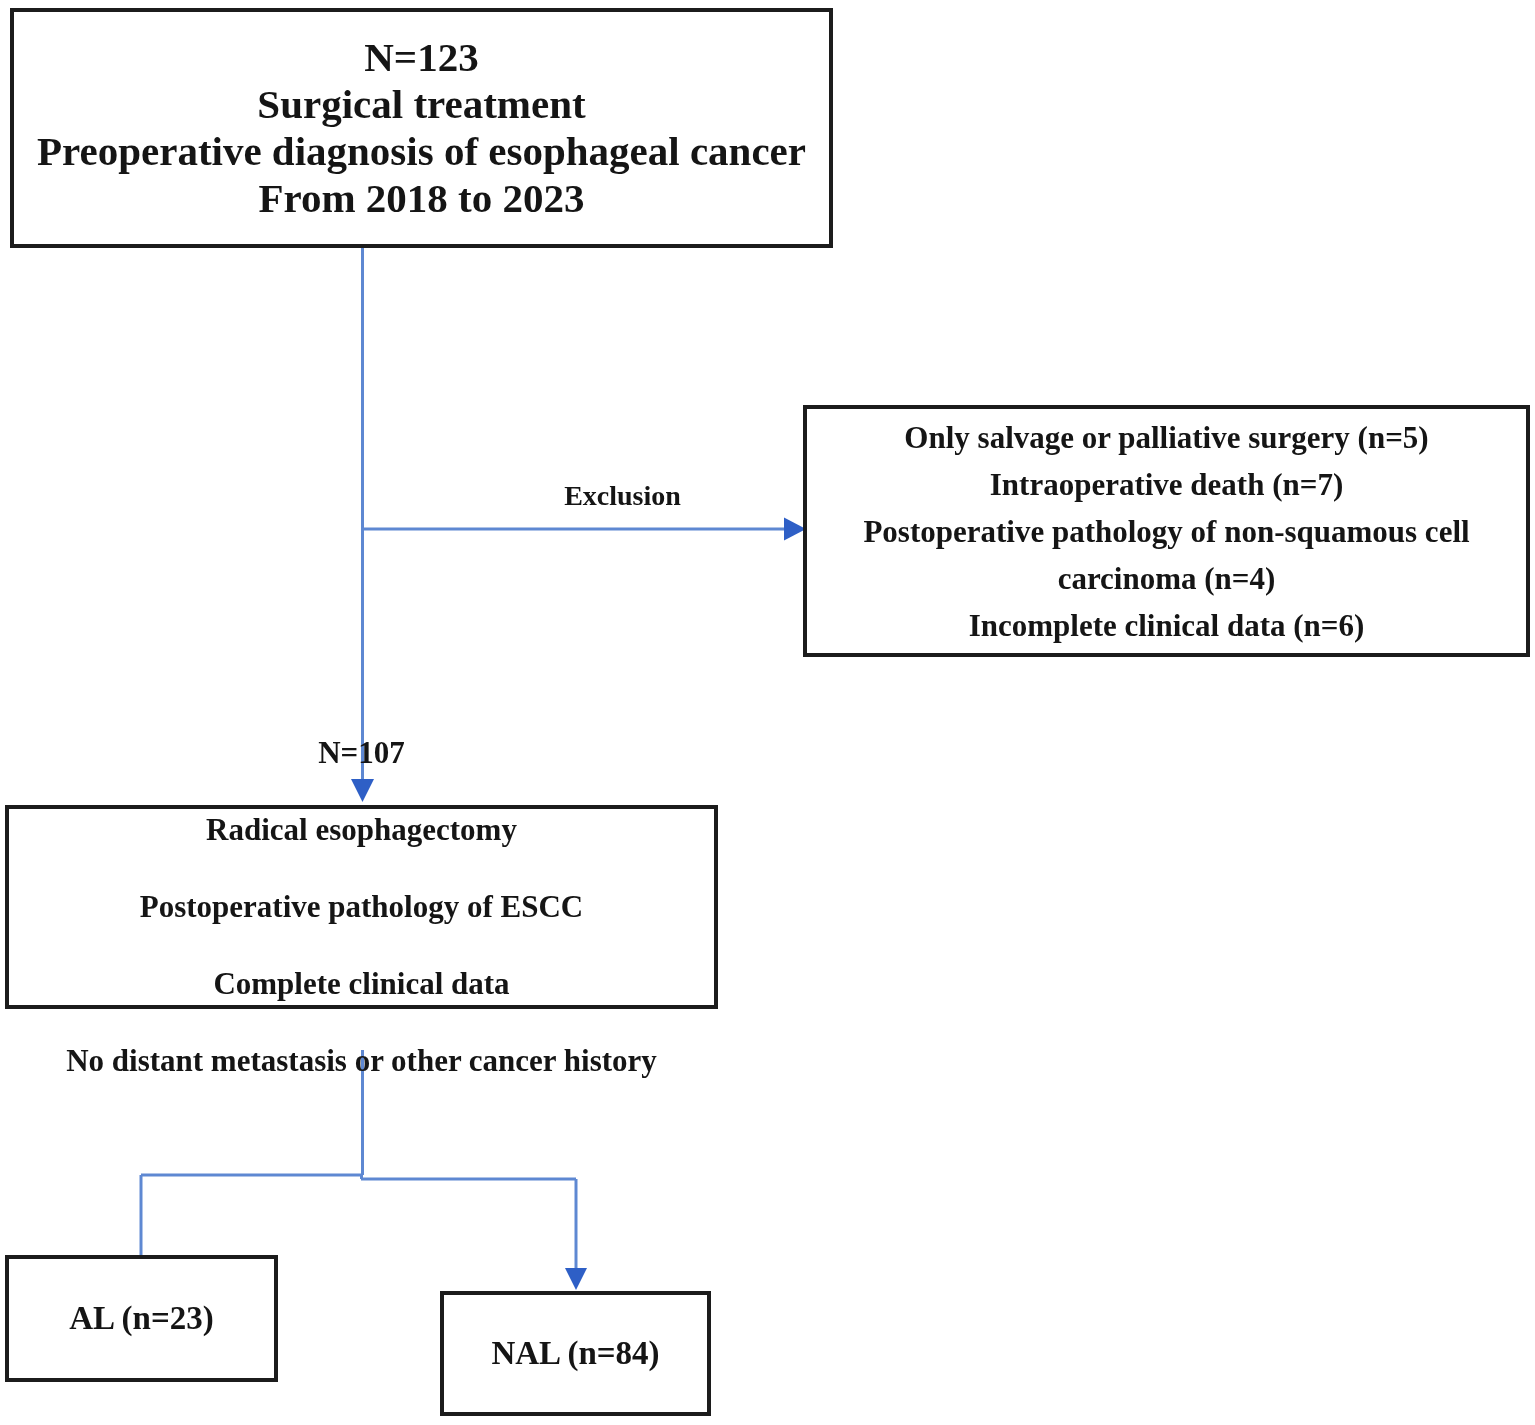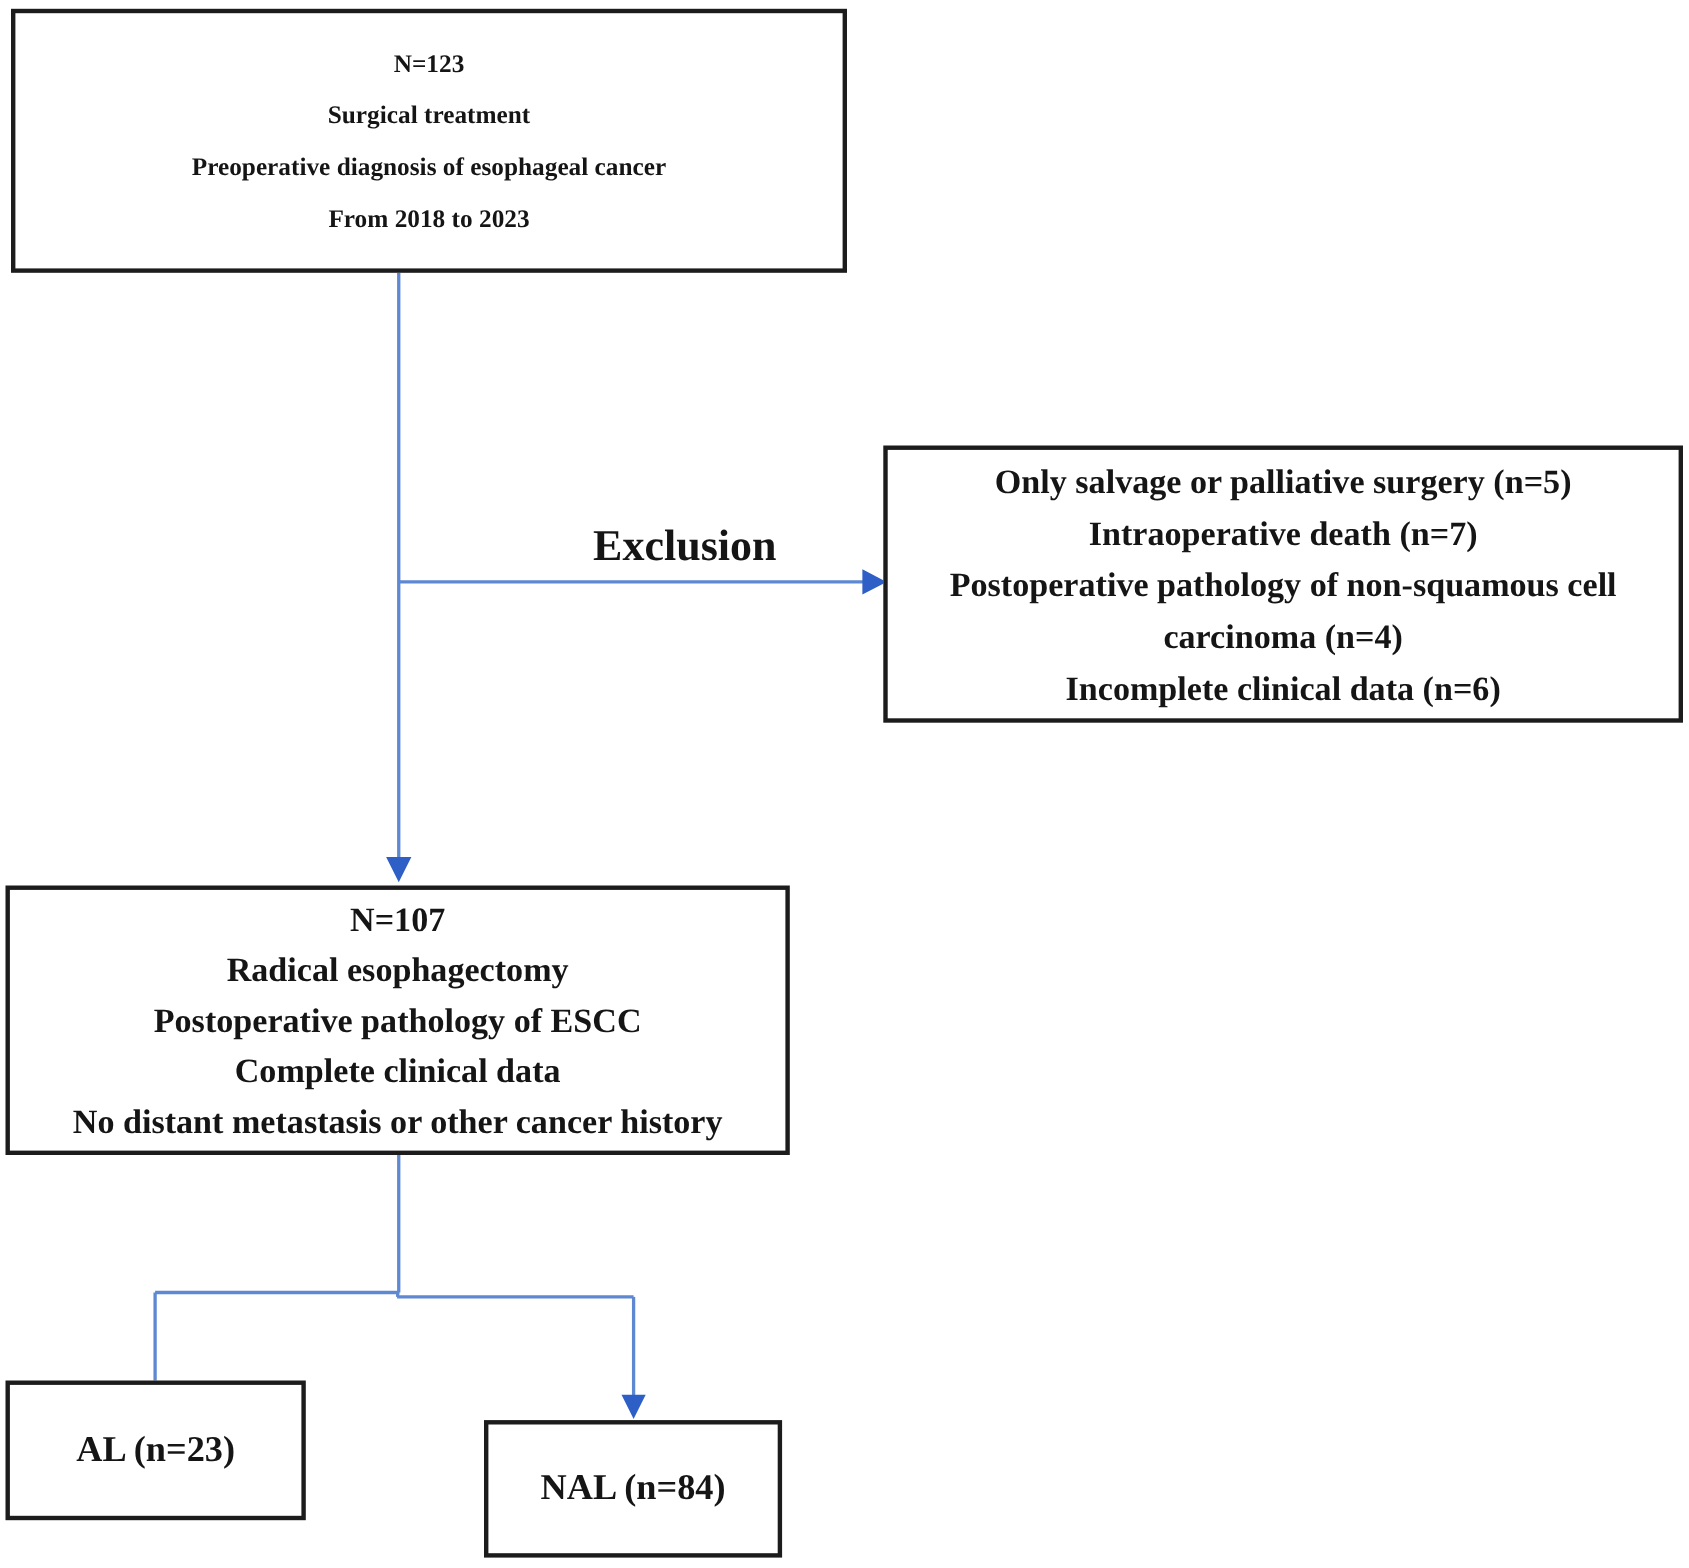--- a/index.html
+++ b/index.html
@@ -38,54 +38,55 @@
     align-items: center;
     text-align: center;
     font-weight: 700;
   }
   .box .bl {
     line-height: 47px;
     white-space: normal;
   }
   .box-initial {
     left: 10px; top: 8px;
-    width: 760px; height: 240px;
-    font-size: 23px;
+    width: 823px; height: 240px;
+    font-size: 41px;
     padding: 0 14px;
   }
   .box-exclusion {
     left: 803px; top: 405px;
     width: 727px; height: 252px;
     font-size: 31px;
     padding: 0 20px;
     align-items: center;
   }
   .box-included {
     left: 5px; top: 805px;
-    width: 713px; height: 245px;
+    width: 713px; height: 204px;
     font-size: 31px;
     padding: 0 6px;
+    gap: 31px;
   }
   .box-included .bl { line-height: 46px; }
   .box-al {
     left: 5px; top: 1255px;
     width: 273px; height: 127px;
     font-size: 33px;
   }
   .box-nal {
     left: 440px; top: 1291px;
     width: 271px; height: 125px;
     font-size: 33px;
   }
   .edge-label {
     position: absolute;
     left: 525px; top: 476px;
     width: 195px;
     text-align: center;
-    font-size: 40px;
+    font-size: 28px;
     font-weight: 700;
     line-height: 40px;
   }
 </style>
 </head>
 <body>
 
 <div class="stage">
 
   <svg class="connectors" width="1535" height="1425" viewBox="0 0 1535 1425" xmlns="http://www.w3.org/2000/svg">

